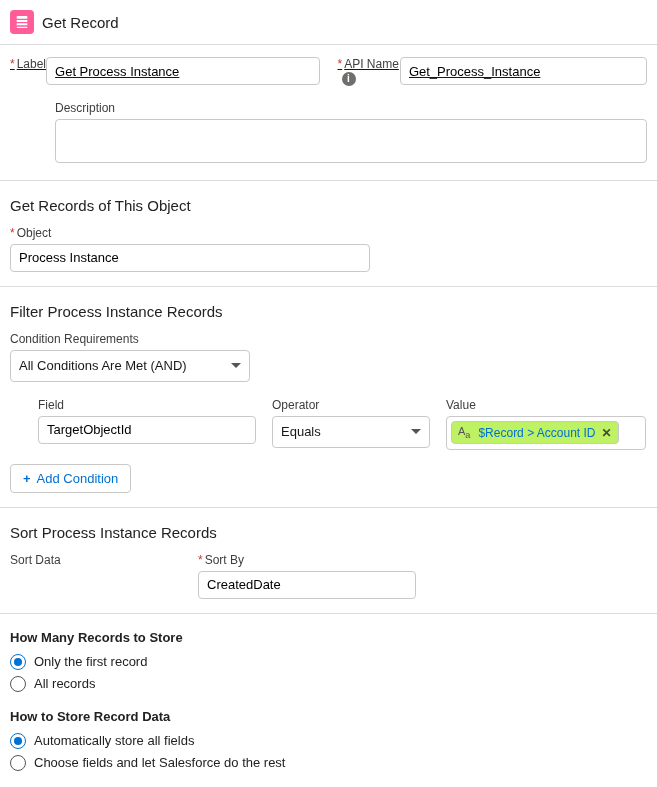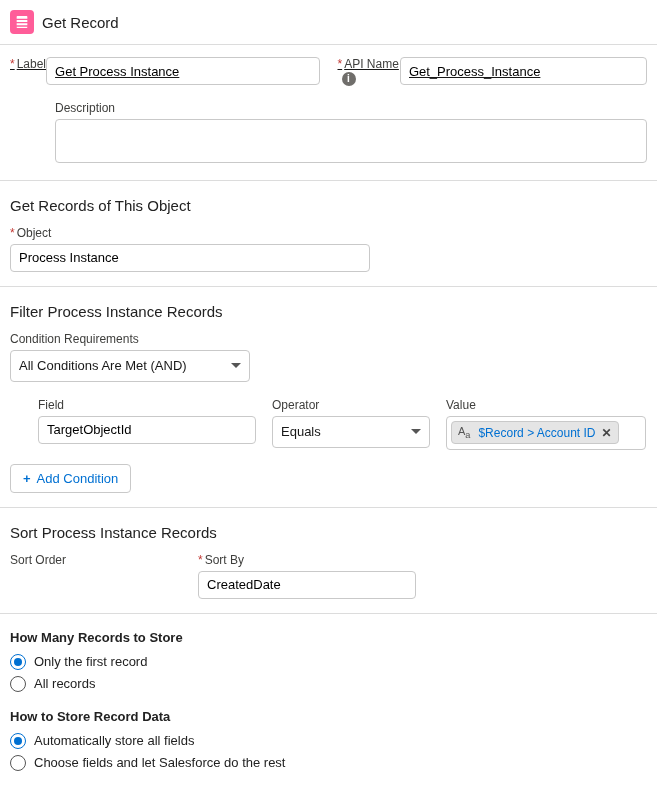--- a/index.html
+++ b/index.html
@@ -110,21 +110,21 @@
     border: 1px solid #c9c9c9;
     border-radius: 4px;
     padding: 3px 4px;
     height: 34px;
     display: flex;
     align-items: center;
   }
   .pill {
     border: 1px solid #c9c9c9;
     border-radius: 4px;
-    background: #e5e5e5;
+    background: #bef264;
     padding: 3px 6px;
     display: inline-flex;
     align-items: center;
     font-size: 12px;
     color: #0070d2;
     gap: 6px;
     white-space: nowrap;
   }
   .pill .aa {
     font-size: 11px;
@@ -258,21 +258,21 @@
     <span class="plus">+</span>
     <span>Add Condition</span>
   </button>
 </div>
 <hr class="hr">
 
 <div class="section">
   <div class="section-heading">Sort Process Instance Records</div>
   <div class="sort-row">
     <div class="so">
-      <div class="lbl">Sort Order</div>
+      <div class="lbl">Sort Data</div>
     </div>
     <div class="sb">
       <div class="lbl"><span class="req">*</span><span>Sort By</span></div>
       <input class="text-input" value="CreatedDate" style="">
     </div>
   </div>
 </div>
 <hr class="hr">
 
 <div class="section tight">

